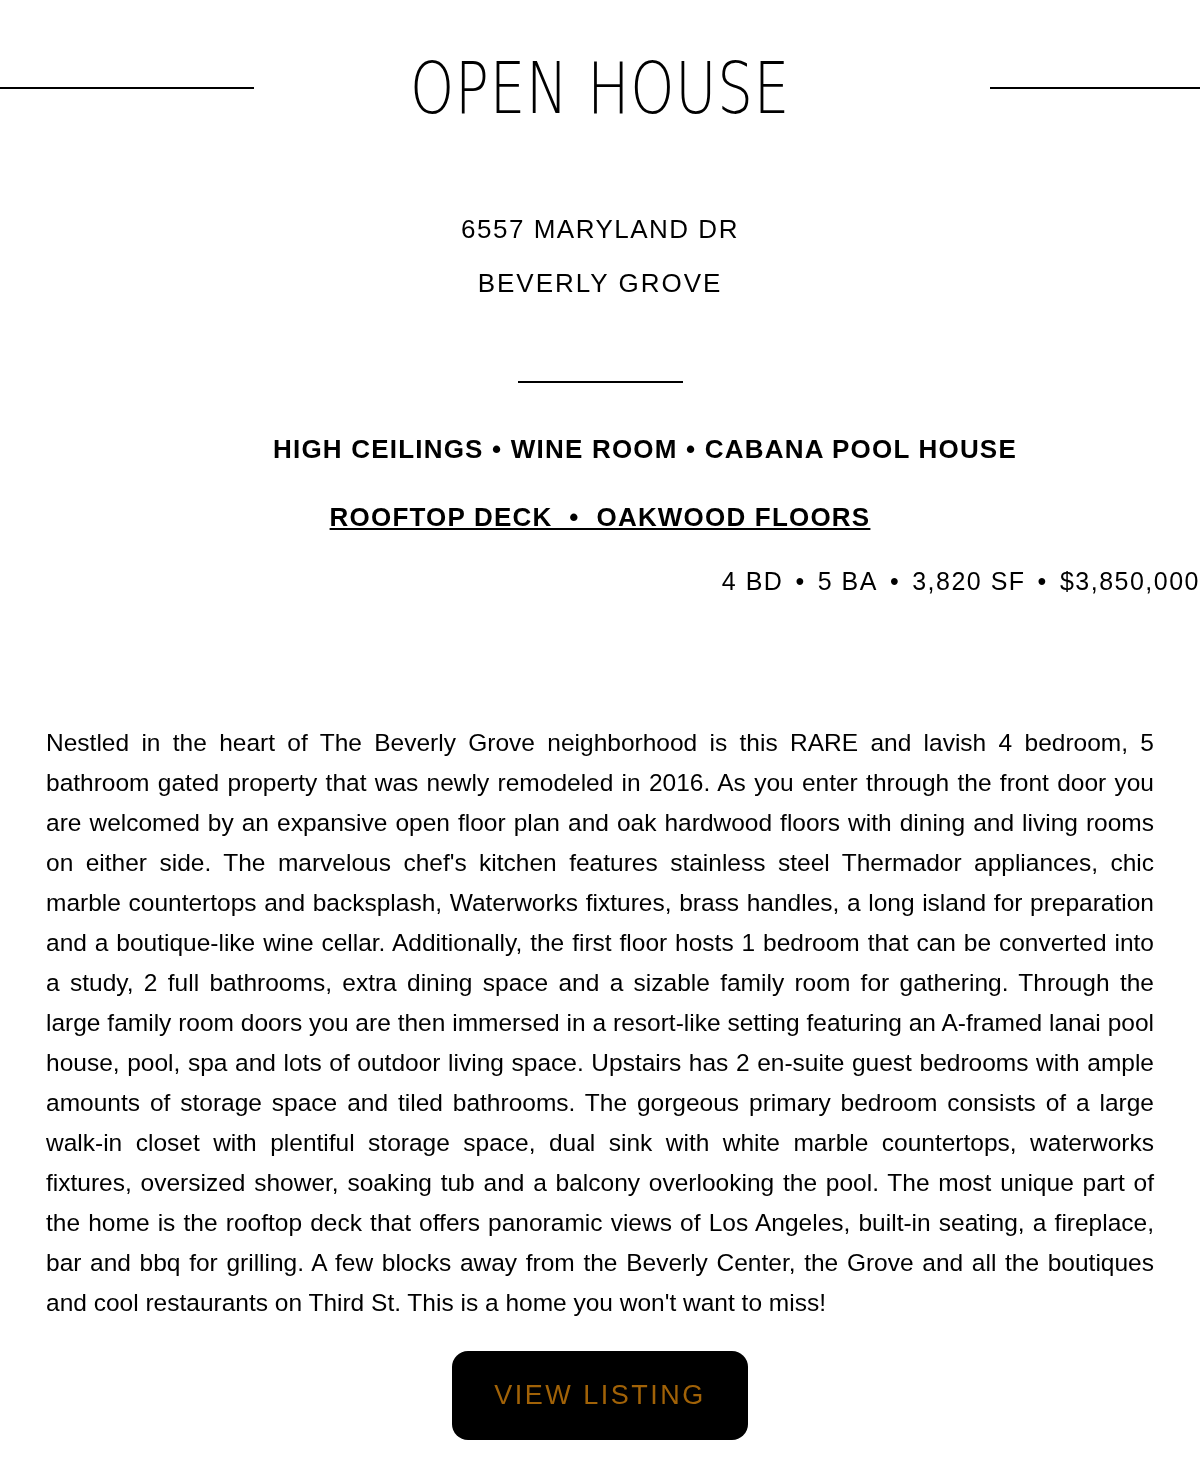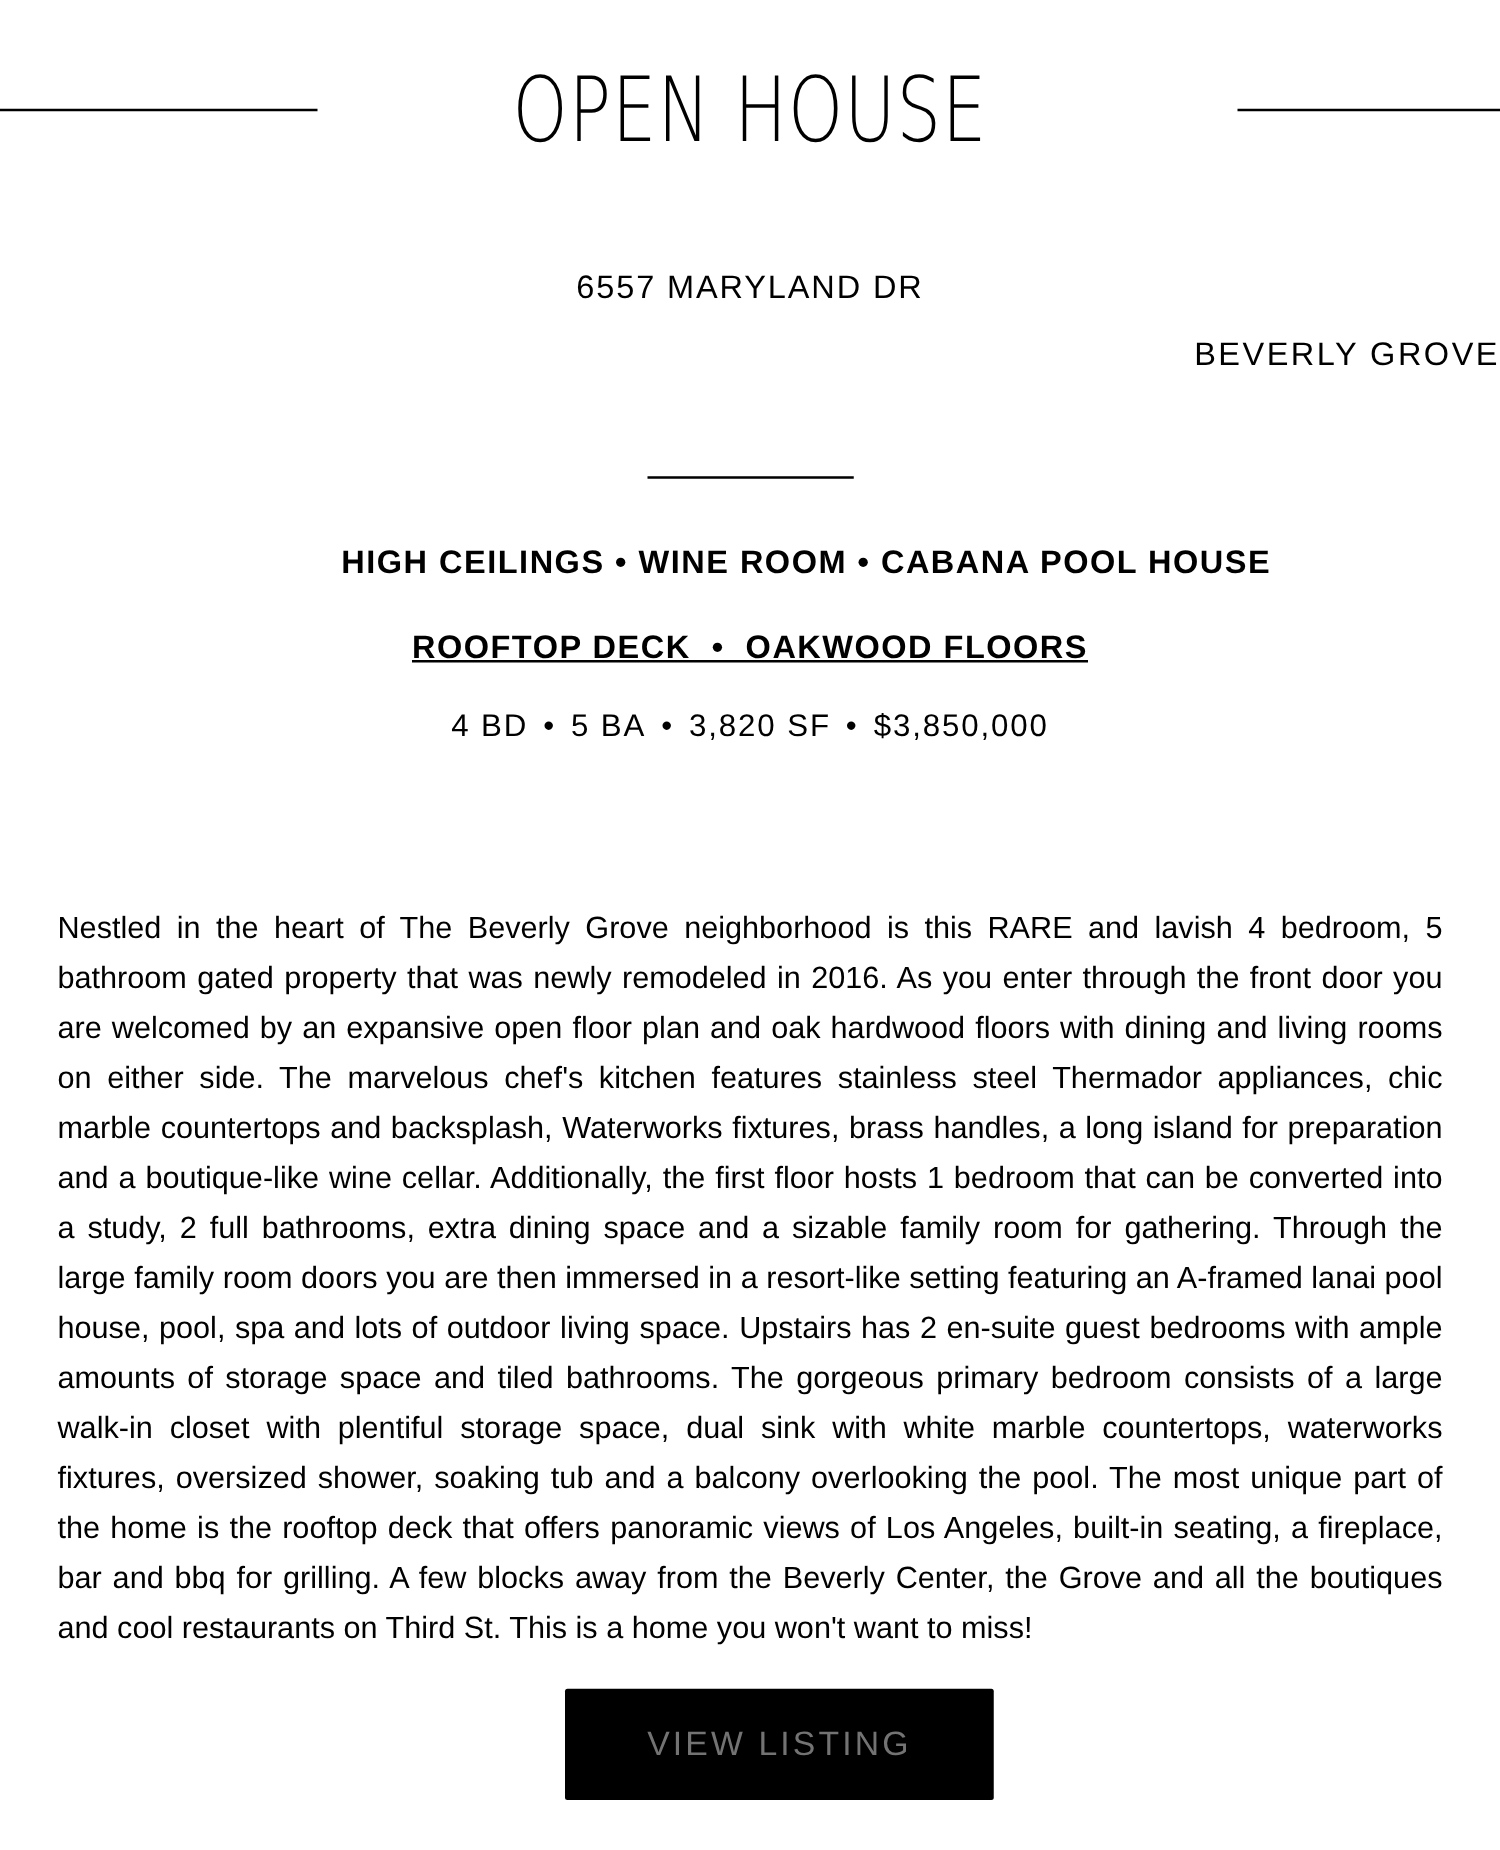--- a/index.html
+++ b/index.html
@@ -61,21 +61,21 @@
       font-weight: normal;
       font-size: 26px;
       letter-spacing: 1.5px;
       line-height: 34px;
     }
     .neighborhood {
       position: absolute;
       top: 266px;
       left: 0;
       width: 1200px;
-      text-align: right;
+      text-align: center;
       font-size: 26px;
       letter-spacing: 2px;
       line-height: 34px;
     }
     .short-rule {
       position: absolute;
       top: 381px;
       left: 518px;
       width: 165px;
       height: 2px;
@@ -91,21 +91,21 @@
       letter-spacing: 1.2px;
       line-height: 34px;
     }
     .features.f1 { top: 432px; }
     .features.f2 { top: 500px; text-decoration: underline; }
     .stats {
       position: absolute;
       top: 564px;
       left: 0;
       width: 1200px;
-      text-align: center;
+      text-align: right;
       font-size: 25px;
       letter-spacing: 1.5px;
       line-height: 34px;
     }
     .stats .sep {
       display: inline-block;
       margin: 0 12px;
     }
     .description {
       position: absolute;
@@ -113,25 +113,25 @@
       left: 46px;
       width: 1108px;
       font-size: 24.5px;
       line-height: 40px;
       text-align: justify;
     }
     .cta {
       position: absolute;
       top: 1351px;
       left: 452px;
-      width: 343px;
+      width: 296px;
       height: 89px;
-      border-radius: 2px;
+      border-radius: 16px;
       background: #000000;
-      color: #737373;
+      color: #a16207;
       display: flex;
       align-items: center;
       justify-content: center;
       font-size: 27px;
       letter-spacing: 2.5px;
       cursor: pointer;
     }
   </style>
 </head>
 <body>

